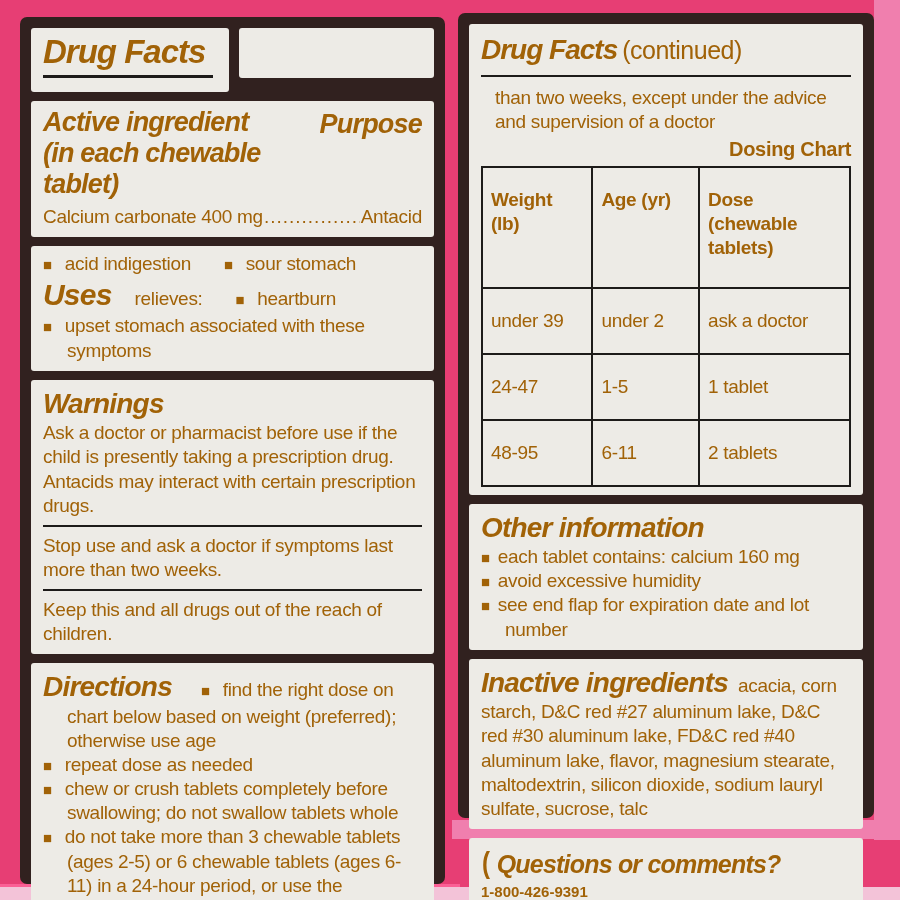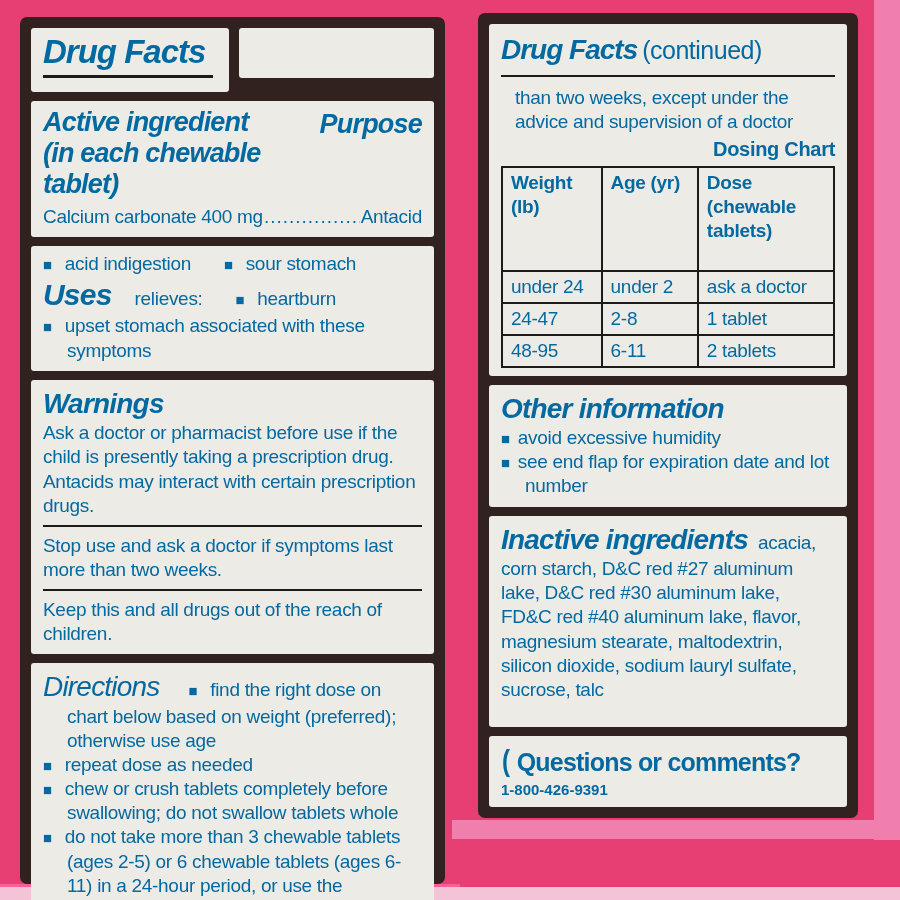--- a/index.html
+++ b/index.html
@@ -2,39 +2,39 @@
 <html><head>
 <meta charset="utf-8">
 <style>
   html,body{margin:0;padding:0;}
   #stage{
     position:relative;
     width:900px;height:900px;
     background:#e73e74;
     overflow:hidden;
     font-family:"Liberation Sans","DejaVu Sans",sans-serif;
-    color:#0369a1;
+    color:#a16207;
   }
   
   .strip-right{position:absolute;left:874px;top:0;width:26px;height:840px;background:#f07fae;}
   .band-under-rp{position:absolute;left:452px;top:820px;width:448px;height:19px;background:#f07fae;}
   .strip-bottom{position:absolute;left:0;top:887px;width:900px;height:13px;background:#f3c3d8;}
   .thinline-bottom{position:absolute;left:0;top:884px;width:460px;height:4px;background:#fb5f95;}
 
   
   .panel{
     position:absolute;
     background:#31211f;
     border-radius:7px;
     padding:11px;
     display:flex;flex-direction:column;gap:9px;
     box-sizing:border-box;
   }
   #left-panel{left:20px;top:17px;width:425px;height:867px;}
-  #right-panel{left:478px;top:13px;width:380px;height:805px;}
+  #right-panel{left:458px;top:13px;width:416px;height:805px;}
 
   .sect{
     background:#edebe6;
     border-radius:3px;
     padding:6px 12px 8px 12px;
     font-size:19px;line-height:1.27;letter-spacing:-0.3px;
   }
 
   
   .lp-header{display:flex;gap:10px;align-items:flex-start;flex:0 0 64px;}
@@ -49,48 +49,48 @@
   
   .ai-row{display:flex;justify-content:space-between;align-items:flex-start;gap:36px;}
   .ai-head{font-style:italic;font-weight:bold;font-size:27px;line-height:1.15;letter-spacing:-0.8px;}
   .purpose{font-style:italic;font-weight:bold;font-size:27px;letter-spacing:-0.8px;}
   .ing-line{display:flex;align-items:baseline;margin-top:5px;}
   .dots{flex:1;overflow:hidden;white-space:nowrap;margin:0 1px;letter-spacing:1px;}
 
   
   .h-big{font-style:italic;font-weight:bold;font-size:28px;letter-spacing:-0.8px;}
   .h-uses{font-style:italic;font-weight:bold;font-size:30px;letter-spacing:-0.8px;margin-right:18px;}
-  .h-dir{font-style:italic;font-weight:normal;font-size:28px;letter-spacing:-0.8px;margin-right:24px;}
+  .h-dir{font-style:italic;font-weight:bold;font-size:28px;letter-spacing:-0.8px;margin-right:24px;}
   .h-inline{font-style:italic;font-weight:bold;font-size:28px;letter-spacing:-0.8px;margin-right:10px;}
 
   p{margin:0;}
   .sq{margin-right:8px;font-size:15px;}
   .gap-r{margin-right:28px;}
   .hang{padding-left:24px;text-indent:-24px;}
   b,.bold{font-weight:normal;}
   .wrule{border-top:2px solid #1d1b19;margin:7px 0;}
 
   
   .rp-titleline{margin-top:2px;}
   .df-title2{font-style:italic;font-weight:bold;font-size:28px;letter-spacing:-1px;}
   .cont{font-size:25px;letter-spacing:-0.5px;}
   .rp-rule{border-top:2.5px solid #1d1b19;margin:7px 0 9px;}
   .cont-text{padding-left:14px;}
   .dosing-head{font-weight:bold;font-size:20px;margin:3px 0 4px;text-align:right;}
   table.dosing{width:100%;border-collapse:collapse;font-size:19px;}
   table.dosing th,table.dosing td{
-    border:2.5px solid #1d1b19;padding:3px 8px;text-align:left;vertical-align:top;
+    border:2.5px solid #1d1b19;padding:20px 8px;text-align:left;vertical-align:top;
     line-height:1.25;letter-spacing:-0.3px;
   }
   table.dosing th{font-weight:bold;padding-bottom:28px;}
   .col-w{width:30%;}.col-a{width:29%;}.col-d{width:41%;}
   #rp-inactive{flex:1;}
   .qline{display:flex;align-items:baseline;}
   .phone-icon{font-weight:bold;font-size:30px;margin-right:6px;transform:scaleX(0.8);display:inline-block;}
-  .q-head{font-weight:bold;font-size:25px;letter-spacing:-0.8px;}
+  .q-head{font-style:italic;font-weight:bold;font-size:25px;letter-spacing:-0.8px;}
   .qnum{font-weight:bold;font-size:15px;letter-spacing:0;}
   #lp-directions{flex:1;}
 </style>
 </head>
 <body>
 
 <div id="stage">
   <div class="strip-right"></div>
   <div class="band-under-rp"></div>
   <div class="thinline-bottom"></div>
@@ -180,41 +180,44 @@
       <p class="cont-text">than two weeks, except under the advice and supervision of a doctor</p>
       <div class="dosing-head">Dosing Chart</div>
       <table class="dosing">
         <tbody>
             <tr>
           <th class="col-w">Weight (lb)</th>
           <th class="col-a">Age (yr)</th>
           <th class="col-d">Dose (chewable tablets)</th>
         </tr>
         <tr>
-          <td>under 24</td>
+          <td>under 39</td>
           <td>under 2</td>
           <td>ask a doctor</td>
         </tr>
         <tr>
           <td>24-47</td>
-          <td>2-8</td>
+          <td>1-5</td>
           <td>1 tablet</td>
         </tr>
         <tr>
           <td>48-95</td>
           <td>6-11</td>
           <td>2 tablets</td>
         </tr>
       </tbody>
         </table>
     </div>
 
     <div class="sect">
       <div class="h-big">Other information</div>
       <p class="hang">
+        <span class="sq">■</span><b>each tablet contains:</b><span> calcium 160 mg</span>
+      </p>
+      <p class="hang">
         <span class="sq">■</span><span>avoid excessive humidity</span>
       </p>
       <p class="hang">
         <span class="sq">■</span><span>see end flap for expiration date and lot number</span>
       </p>
     </div>
 
     <div class="sect" id="rp-inactive">
       <p>
         <span class="h-inline">Inactive ingredients</span><span>acacia, corn starch, D&amp;C red #27 aluminum lake, D&amp;C red #30 aluminum lake, FD&amp;C red #40 aluminum lake, flavor, magnesium stearate, maltodextrin, silicon dioxide, sodium lauryl sulfate, sucrose, talc</span>

